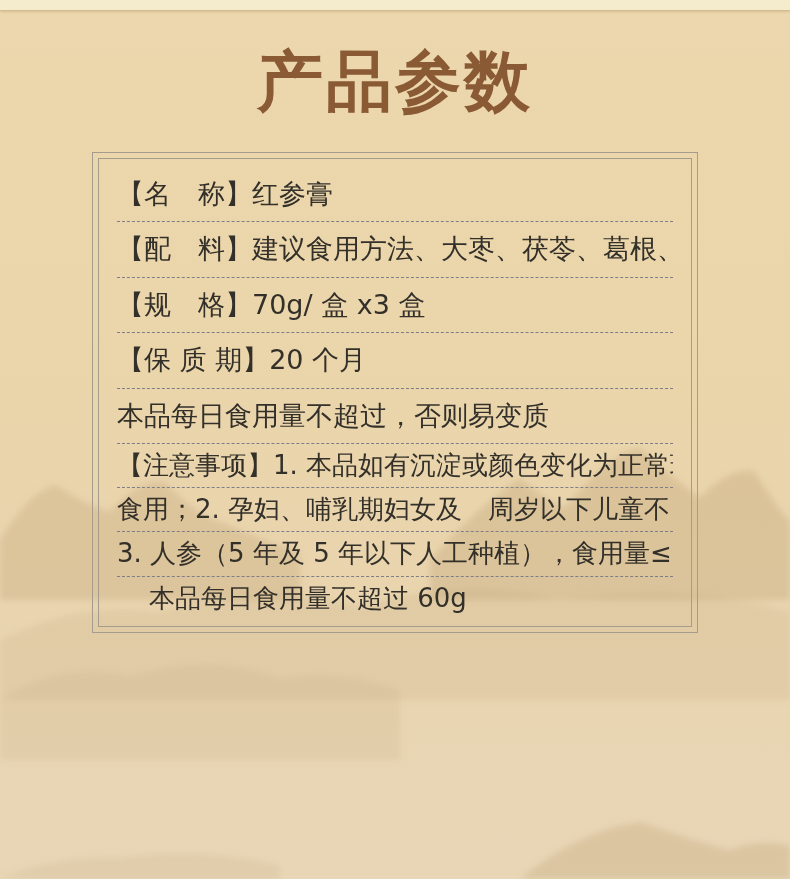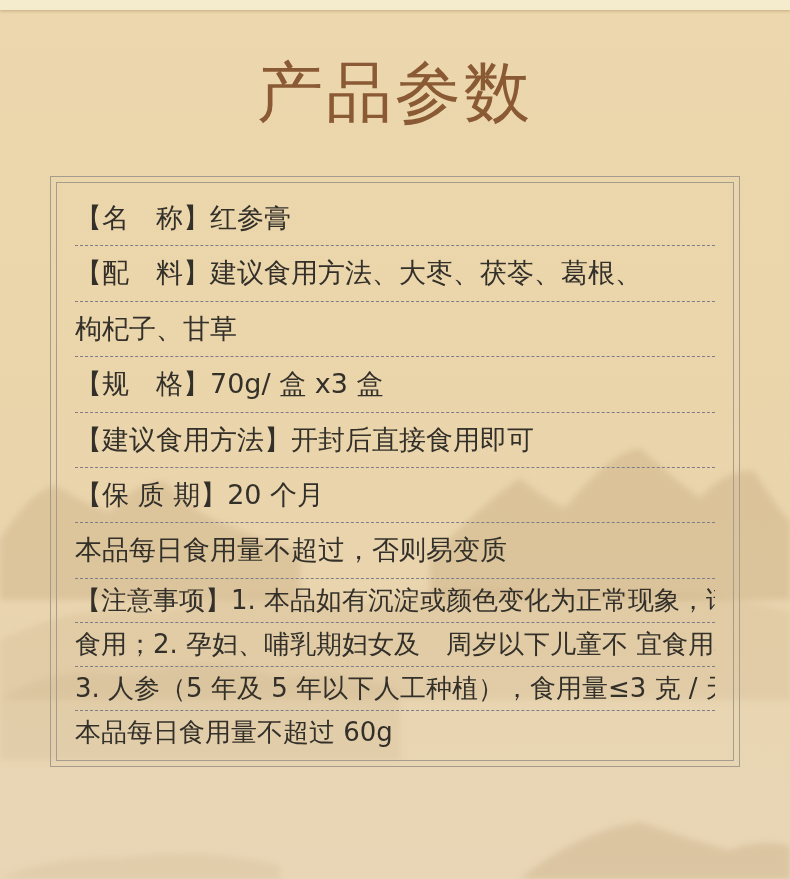--- a/index.html
+++ b/index.html
@@ -36,36 +36,36 @@
     top: 0; left: 0;
     width: 790px;
     height: 879px;
     z-index: 0;
     pointer-events: none;
   }
 
   .page-title {
     position: relative;
     z-index: 1;
-    margin: 12px;
+    margin: 0;
     padding-top: 48px;
     padding-bottom: 38px;
     text-align: center;
     font-family: "DejaVu Serif", "Liberation Serif", serif;
-    font-weight: normal;
+    font-weight: bold;
     font-size: 66px;
     line-height: 1.0;
     letter-spacing: 3px;
     color: var(--title, #8a5a35);
   }
 
   .params-outer {
     position: relative;
     z-index: 1;
-    width: 690px;
+    width: 606px;
     margin: 0 auto;
     box-sizing: border-box;
     border: 1px solid var(--border, #a59c8d);
     padding: 5px;
   }
   .params-inner {
     border: 1px solid var(--border, #a59c8d);
     padding: 8px 18px 6px 18px;
   }
 
@@ -77,20 +77,21 @@
     color: var(--text, #33302a);
     white-space: nowrap;
     overflow: hidden;
   }
   .param-row.compact {
     padding: 6px 0;
     font-size: 26px;
   }
   .param-row:last-child {
     border-bottom: none;
+    margin-left: 32px;
   }
   .param-line-text {
     display: inline-block;
   }
 </style>
 </head>
 <body>
 
 <div class="top-strip"></div>
 
@@ -119,27 +120,21 @@
 <div class="params-outer">
   <div class="params-inner">
     <div>
         <div class="param-row">
     <span class="param-line-text">【名　称】红参膏</span>
   </div>
         <div class="param-row">
     <span class="param-line-text">【配　料】建议食用方法、大枣、茯苓、葛根、</span>
   </div>
         <div class="param-row">
-    <span class="param-line-text">枸杞子、甘草</span>
-  </div>
-        <div class="param-row">
     <span class="param-line-text">【规　格】70g/ 盒 x3 盒</span>
-  </div>
-        <div class="param-row">
-    <span class="param-line-text">【建议食用方法】开封后直接食用即可</span>
   </div>
         <div class="param-row">
     <span class="param-line-text">【保 质 期】20 个月</span>
   </div>
         <div class="param-row">
     <span class="param-line-text">本品每日食用量不超过，否则易变质</span>
   </div>
         <div class="param-row compact">
     <span class="param-line-text">【注意事项】1. 本品如有沉淀或颜色变化为正常现象，请摇匀后</span>
   </div>

